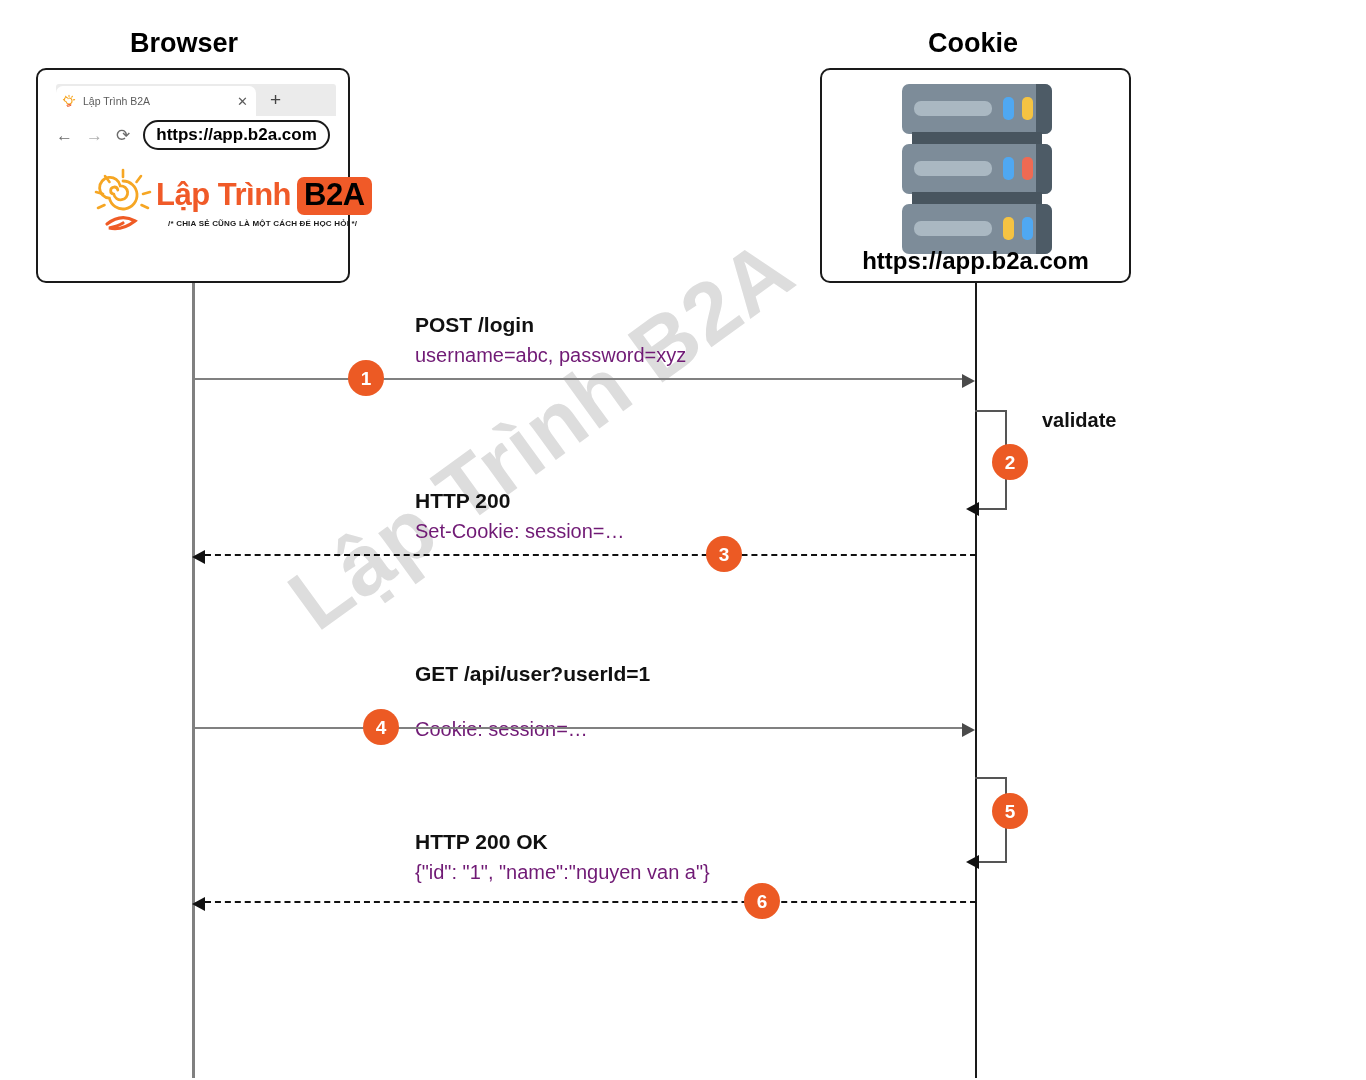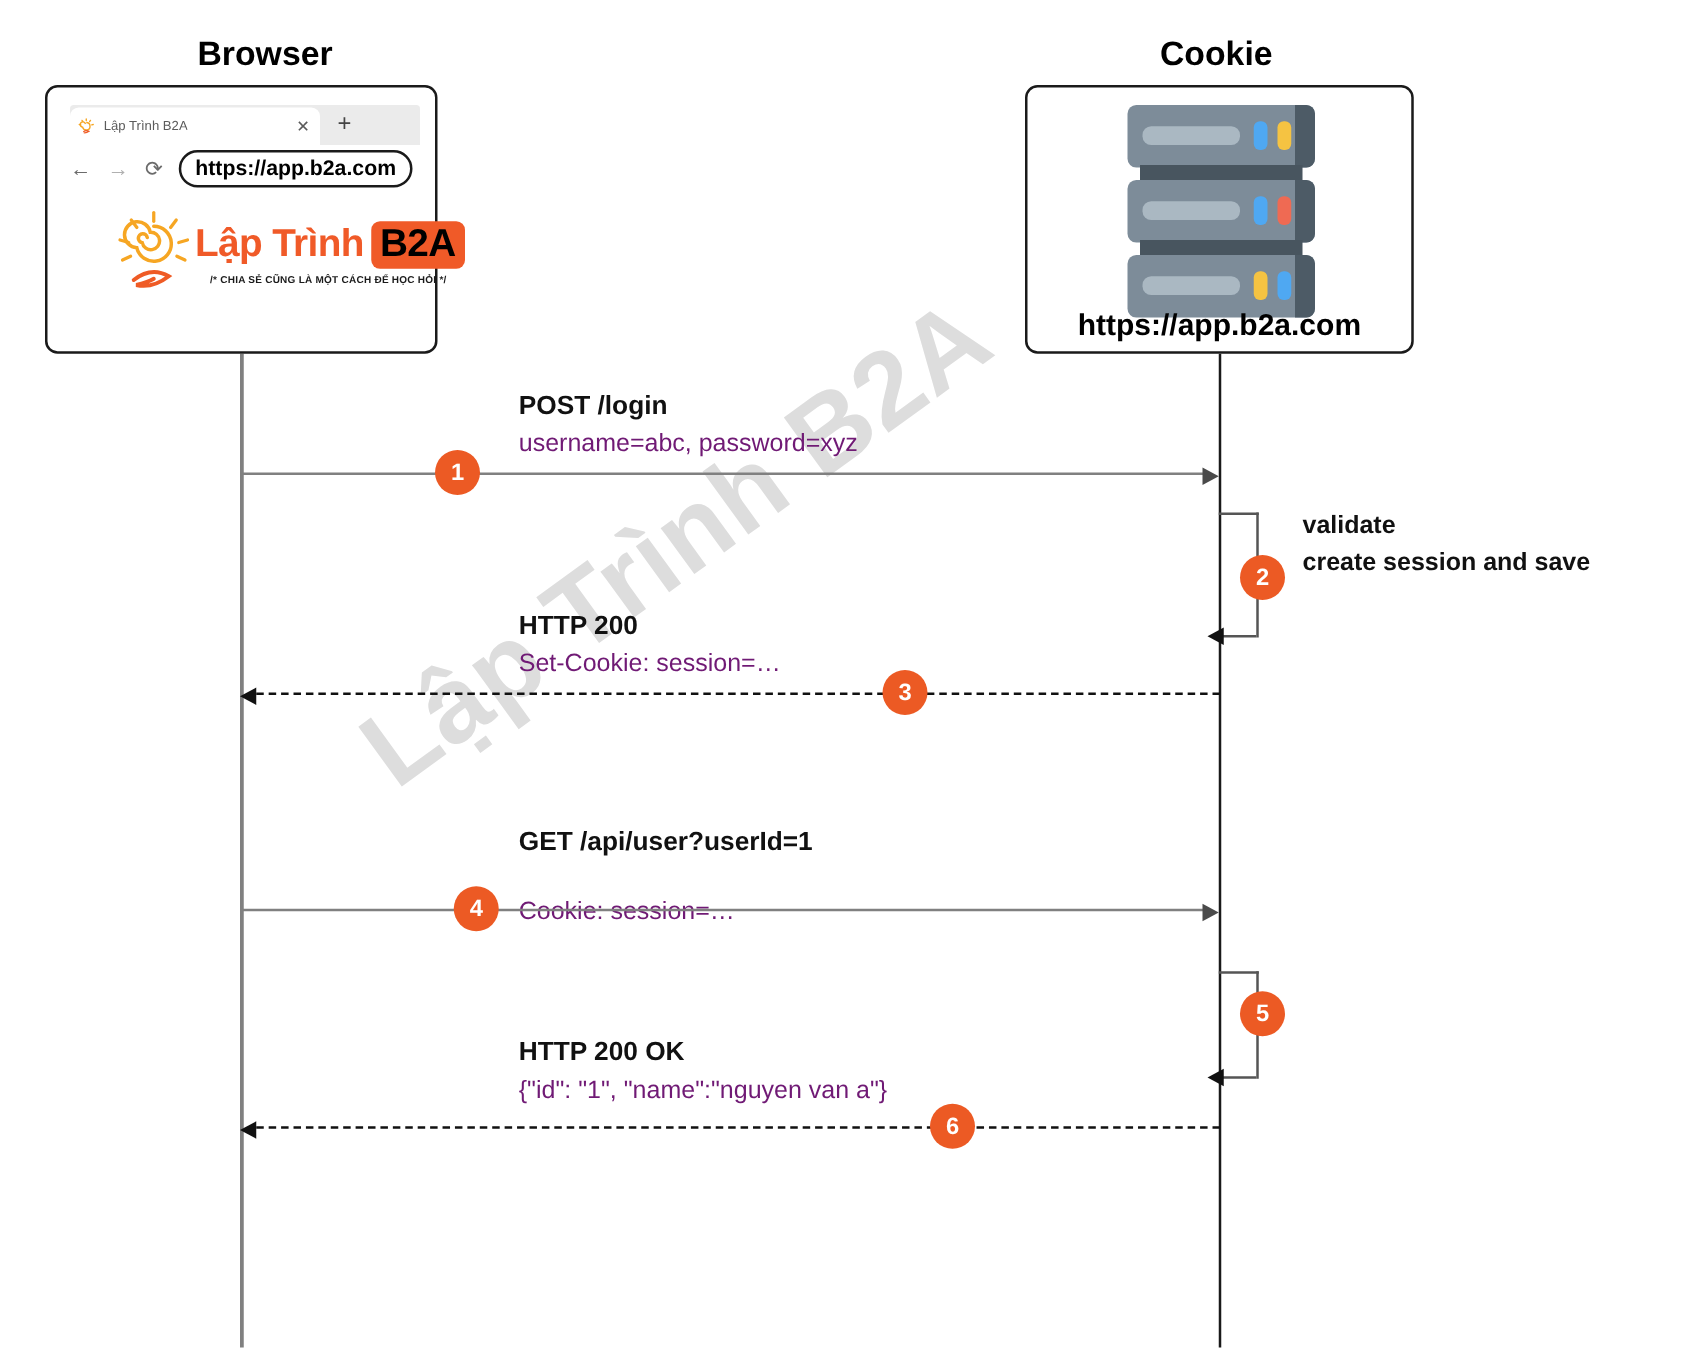--- a/index.html
+++ b/index.html
@@ -37,21 +37,21 @@
 
   
   .actor-title {
     position: absolute;
     font-size: 27px;
     font-weight: bold;
     color: #000000;
     white-space: nowrap;
     z-index: 4;
   }
-  #browser-title { left: 130px; top: 28px; margin-left: 28px; }
+  #browser-title { left: 130px; top: 28px; }
   #server-title  { left: 928px; top: 28px; }
 
   
   .actor-box {
     position: absolute;
     background: #ffffff;
     border: 2px solid #1a1a1a;
     border-radius: 10px;
     box-sizing: border-box;
     z-index: 3;
@@ -429,21 +429,20 @@
 
   <div class="selfloop" style="left:975px; top:410px; width:40px; height:100px;">
     <div class="seg h" style="left:0px;  top:0px;  width:32px;"></div>
     <div class="seg v" style="left:30px; top:0px;  height:100px;"></div>
     <div class="seg h" style="left:2px;  top:98px; width:28px;"></div>
     <span class="arrow-head left" style="left:-9px; top:92px;"></span>
   </div>
   <div class="badge" style="left:992px; top:444px;">2</div>
   <div class="note" style="left:1042px; top:405px; width:320px;">
     <div>validate</div>
-    <div>create session and save</div>
   </div>
 
   <div class="msg">
     <div class="msg-title" style="left:415px; top:489px;">HTTP 200</div>
     <div class="msg-sub" style="left:415px; top:520px;">Set-Cookie: session=…</div>
     <div class="arrow-line dashed" style="left:205px; top:554px; width:771px;">
       <span class="arrow-head left" style="left:-13px;"></span>
     </div>
   </div>
   <div class="badge" style="left:706px; top:536px;">3</div>

